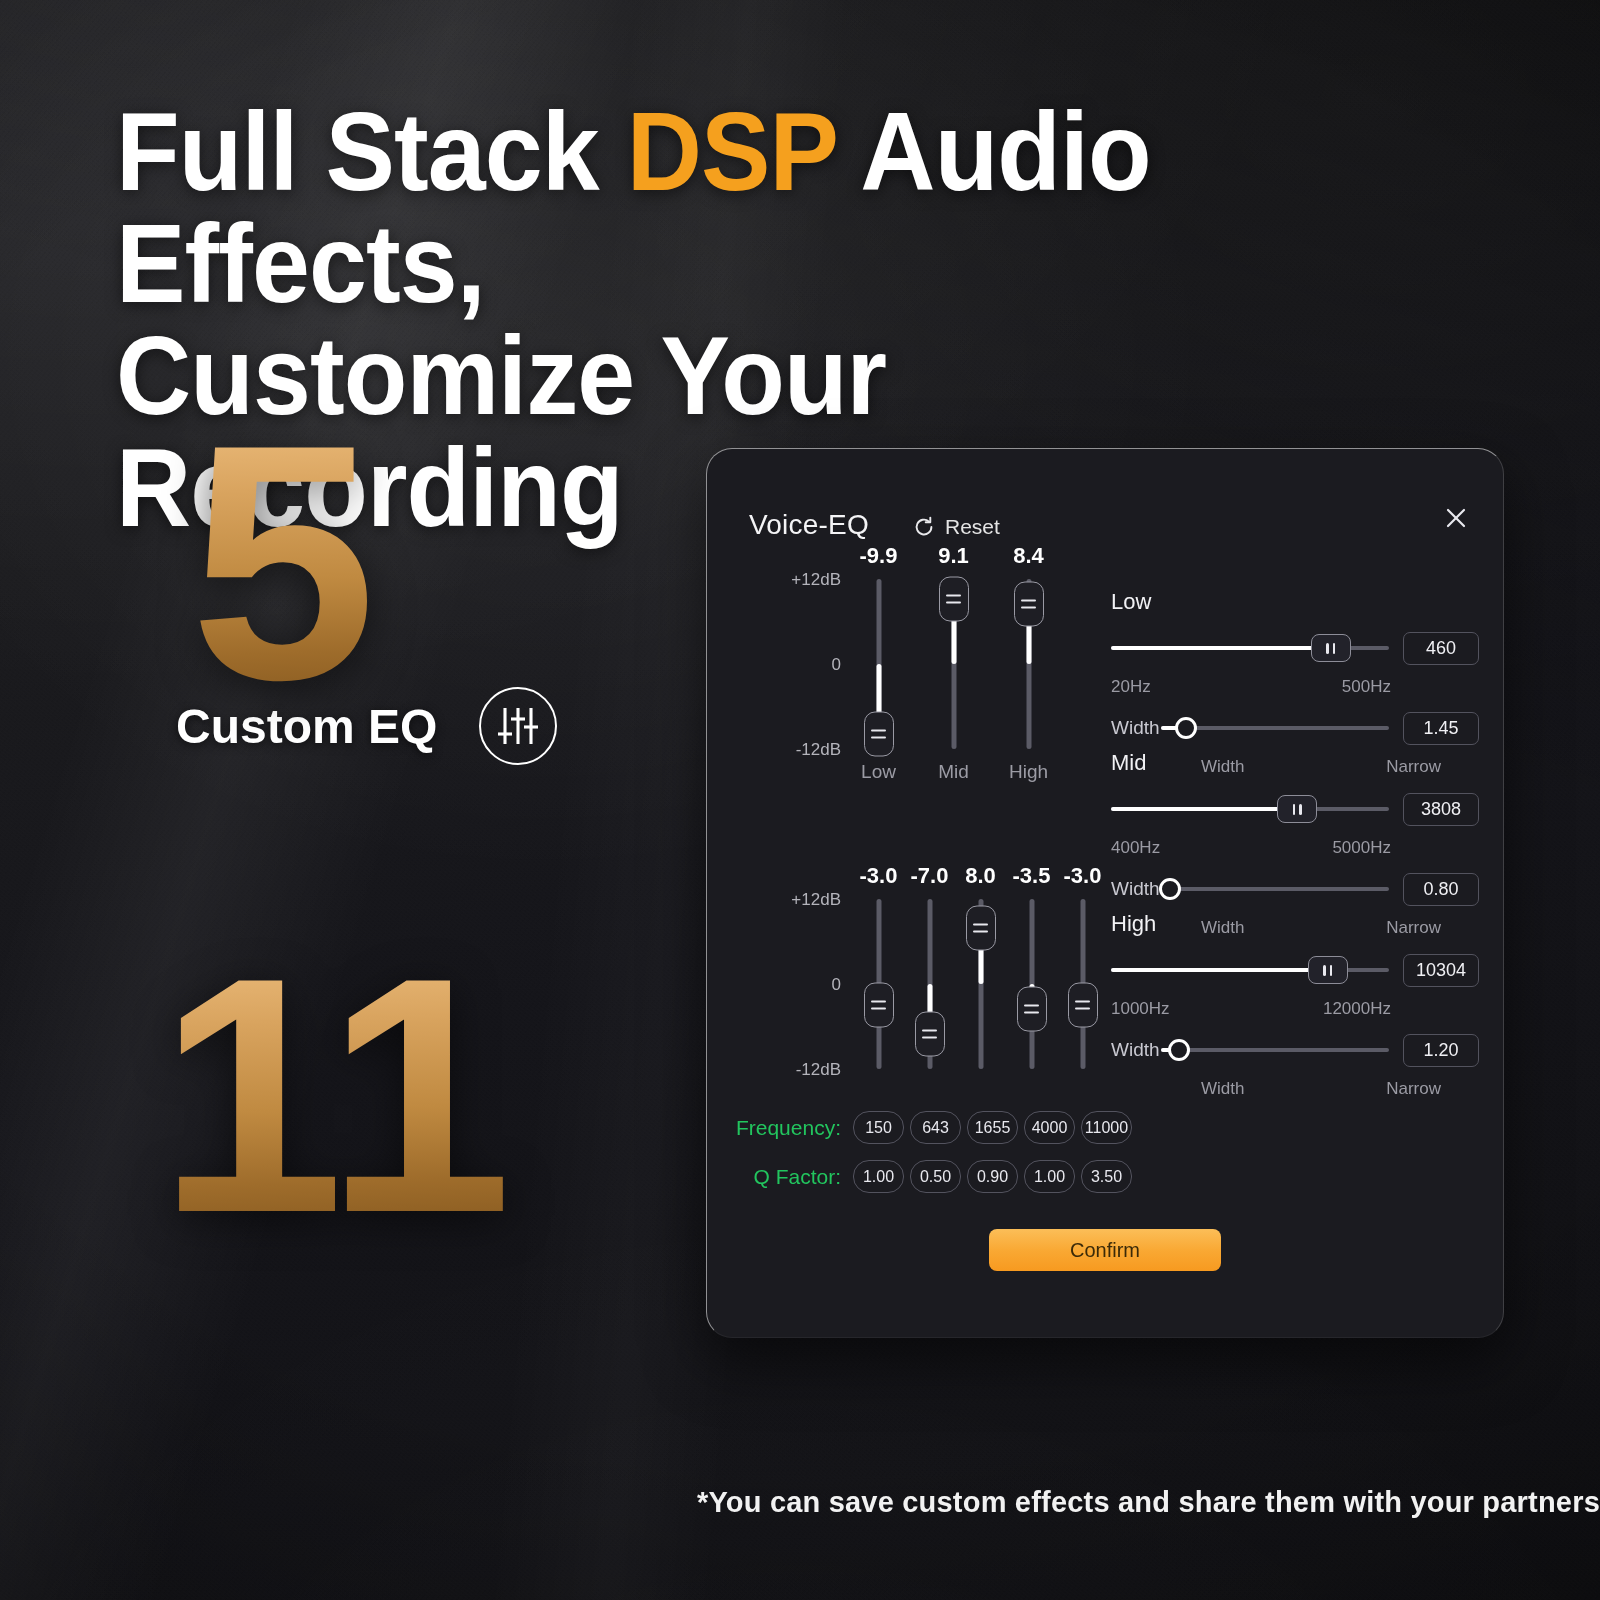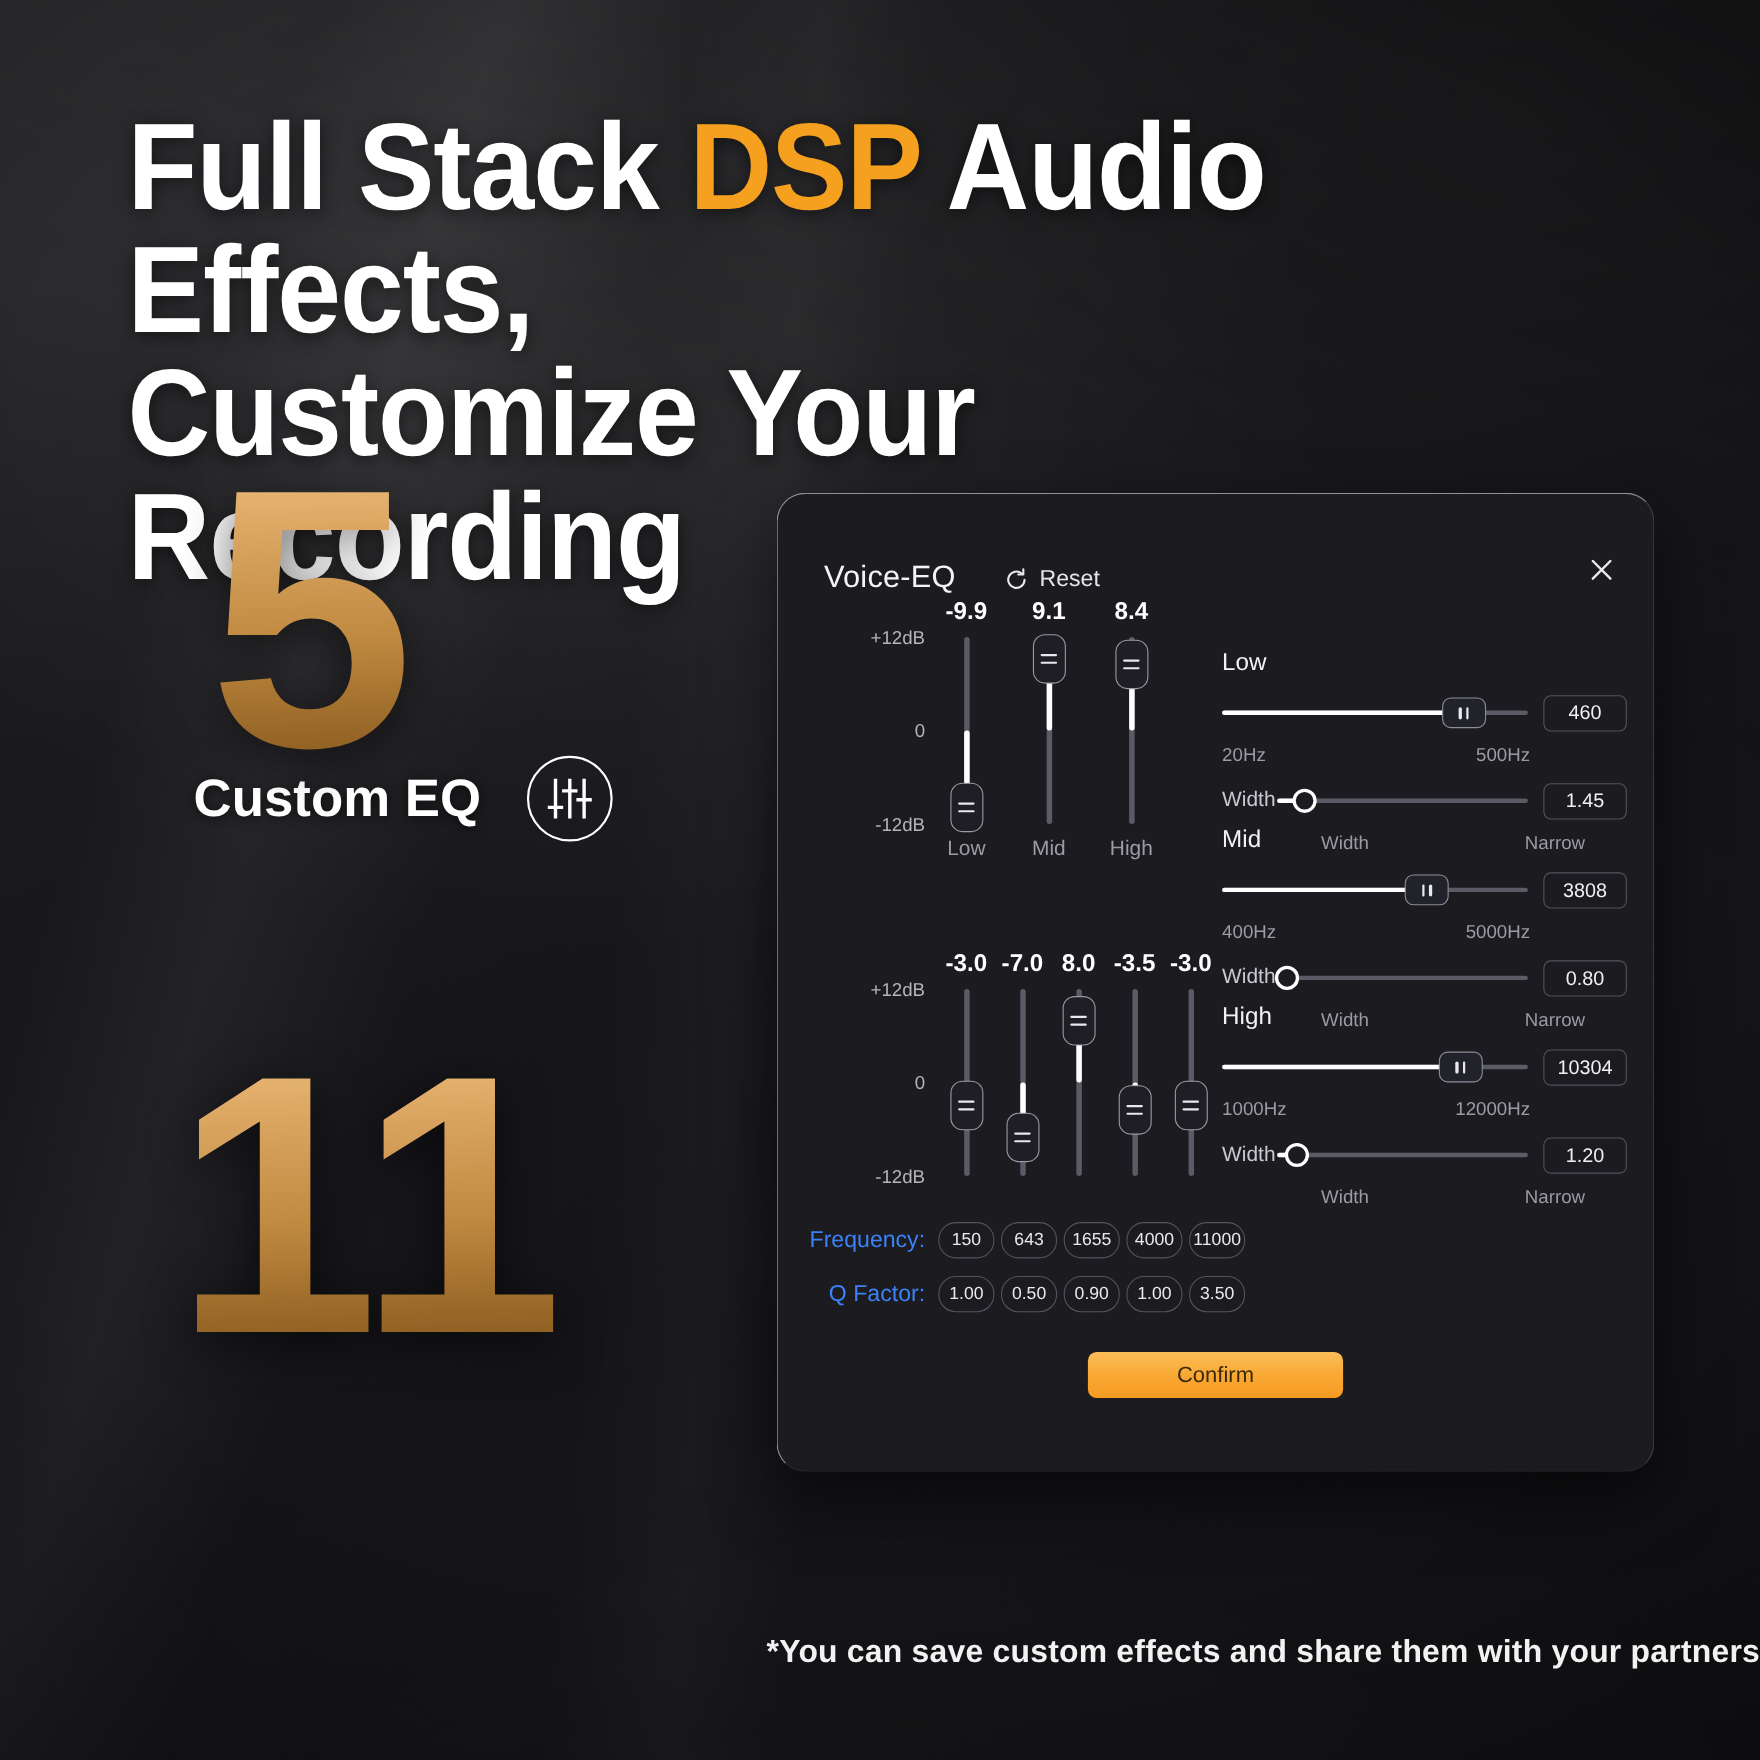--- a/index.html
+++ b/index.html
@@ -157,21 +157,21 @@
     cursor:pointer;
   }
   .fader .thumb i{ display:block; width:15px; height:2.4px; background:#e8e8ee; border-radius:2px; }
   .fader .name{
     position:absolute; bottom:-34px; left:50%; transform:translateX(-50%);
     font-size:19px; color:#9c9ca5; white-space:nowrap;
   }
 
   
   .val-row{ position:absolute; display:flex; align-items:center; }
-  .val-row .rlab{ font-size:21px; color:#3b82f6; width:126px; text-align:right; margin-right:12px; }
+  .val-row .rlab{ font-size:21px; color:#22c55e; width:126px; text-align:right; margin-right:12px; }
   .chip{
     width:51px; height:33px; margin-right:6px;
     border:1.3px solid #53535e; border-radius:16px;
     background:#1b1b20; color:#e8e8ee;
     font-size:16px; display:flex; align-items:center; justify-content:center;
     cursor:pointer;
   }
   #row-freq{ left:8px; top:662px; }
   #row-q{ left:8px; top:711px; }
 

